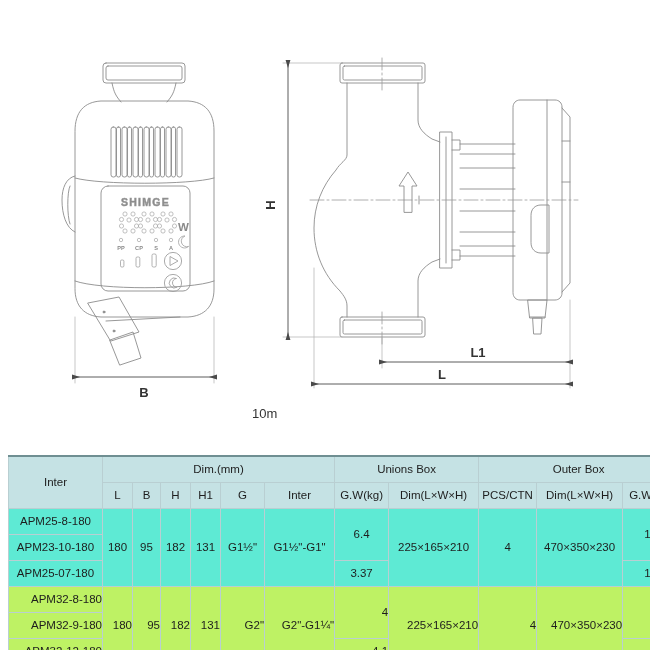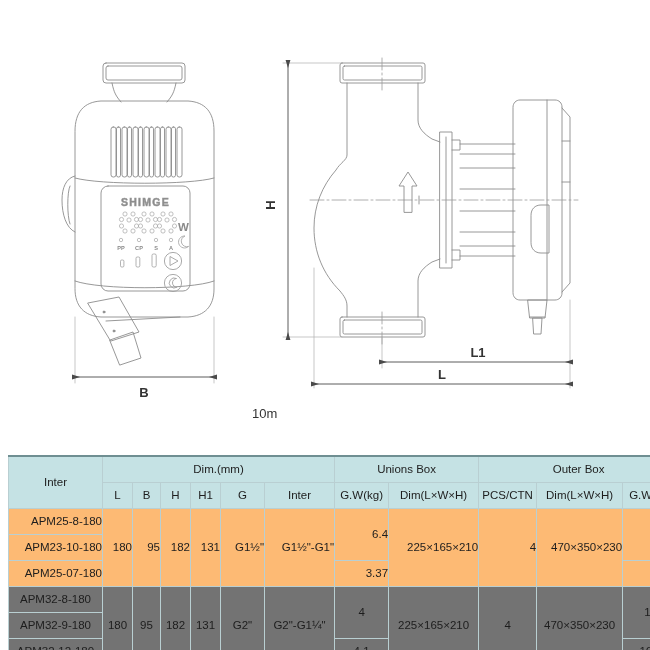--- a/index.html
+++ b/index.html
@@ -53,22 +53,22 @@
     padding:0;
     height:25px;
     line-height:1.15;
     font-weight:normal;
     white-space:nowrap;
   }
   table.spec thead th{
     background:#c5e2e4;
     font-size:11.5px;
   }
-  tr.grp25 td{background:#fdba74;text-align:right;}
-  tr.grp32 td{background:#737373;}
+  tr.grp25 td{background:#5eead4;}
+  tr.grp32 td{background:#bef264;text-align:right;}
   td.model{ text-align:left; padding-left:6px; font-size:11.5px;}
   table.spec{
     border-top:2px solid #6f8f92;
     border-bottom:2px solid #6f8f92;
   }
   .tbl-outer{
     border-top:2px solid #5d7f82;
     border-bottom:2px solid #5d7f82;
   }
 </style>

